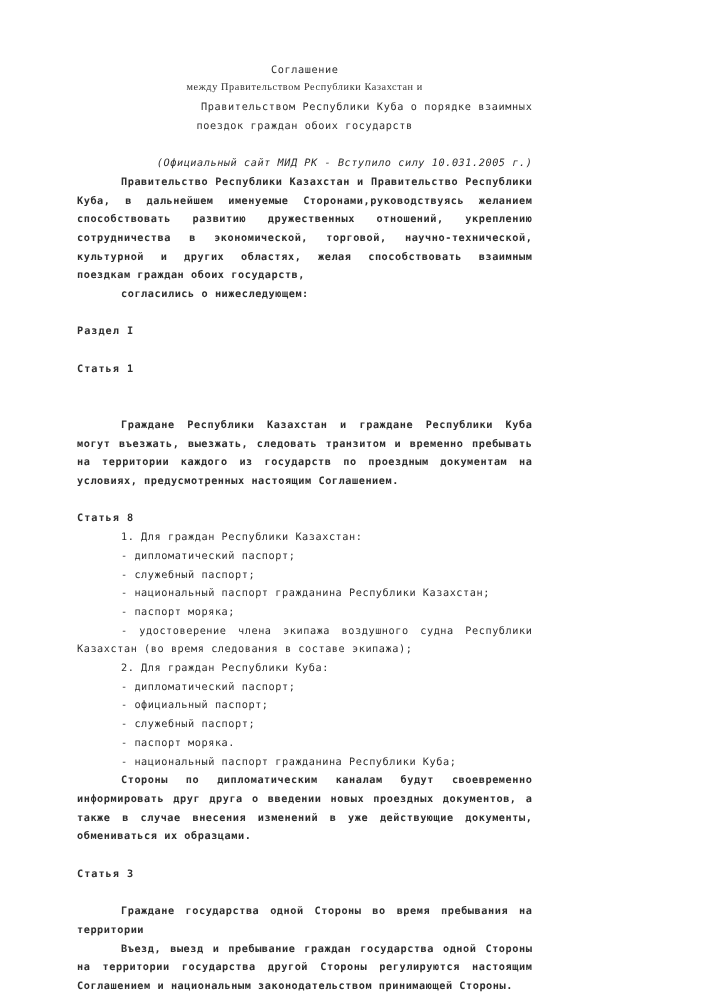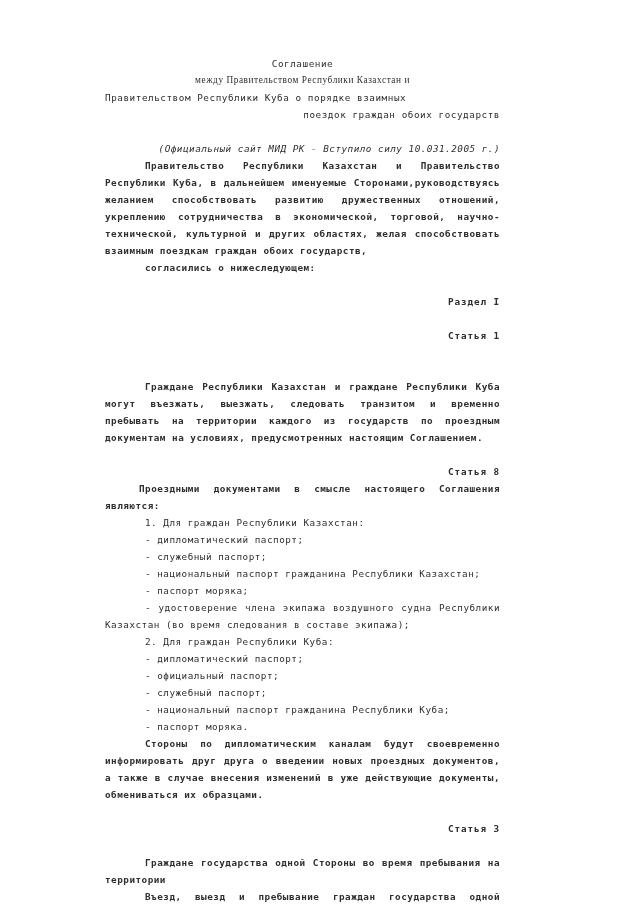--- a/index.html
+++ b/index.html
@@ -13,34 +13,33 @@
     font-family: "DejaVu Sans Mono", "Liberation Mono", monospace;
     color: #2e2e2e;
     overflow: hidden;
   }
   .page {
     position: relative;
     width: 544px;
     height: 905px;
     background: #ffffff;
     box-sizing: border-box;
-    padding: 55px 60px 0 89px;
-    margin-left: 16px;
+    padding: 55px 60px 0 70px;
   }
   .doc-title {
     text-align: center;
     font-size: 9.3px;
     line-height: 17px;
     letter-spacing: 0.55px;
     white-space: nowrap;
   }
   .title-line-1 { text-align: center; }
   .title-line-2 { text-align: center; font-family: Liberation Serif, serif; }
-  .title-line-3 { text-align: left; }
-  .title-line-4 { text-align: right; }
+  .title-line-3 { text-align: right; }
+  .title-line-4 { text-align: center; }
 
   .source-note {
     margin-top: 17px;
     text-align: right;
     font-style: italic;
     font-size: 9.3px;
     line-height: 17px;
     letter-spacing: 0.5px;
   }
 
@@ -51,21 +50,21 @@
     text-align: justify;
     text-justify: inter-word;
     margin: 0;
     font-weight: bold;
   }
   .para-indent { text-indent: 40px; }
   .para-indent-sm { text-indent: 34px; }
 
   .heading {
     font-weight: bold;
-    text-align: right;
+    text-align: left;
     font-size: 9.3px;
     line-height: 17px;
     letter-spacing: 0.9px;
   }
 
   .gap-lg { height: 34px; }
   .gap-md { height: 17px; }
 
   .list-item {
     font-size: 9.3px;
@@ -118,35 +117,34 @@
   <div class="heading">Статья 1</div>
 
   <div class="gap-lg"></div>
 
   <p class="para para-indent">Граждане Республики Казахстан и граждане Республики Куба могут въезжать, выезжать, следовать транзитом и временно пребывать на территории каждого из государств по проездным документам на условиях, предусмотренных настоящим Соглашением.</p>
 
   <div class="gap-md"></div>
 
   <div class="heading">Статья 8</div>
 
-  <p class="para para-indent-sm">Проездными документами в смысле настоящего Соглашения являются:</p>
 
   <p class="numbered">1. Для граждан Республики Казахстан:</p>
   <p class="list-item">- дипломатический паспорт;</p>
   <p class="list-item">- служебный паспорт;</p>
   <p class="list-item">- национальный паспорт гражданина Республики Казахстан;</p>
   <p class="list-item">- паспорт моряка;</p>
   <p class="list-item-flow">- удостоверение члена экипажа воздушного судна Республики Казахстан (во время следования в составе экипажа);</p>
 
   <p class="numbered">2. Для граждан Республики Куба:</p>
   <p class="list-item">- дипломатический паспорт;</p>
   <p class="list-item">- официальный паспорт;</p>
   <p class="list-item">- служебный паспорт;</p>
+  <p class="list-item">- паспорт моряка.</p>
   <p class="list-item">- национальный паспорт гражданина Республики Куба;</p>
-  <p class="list-item">- паспорт моряка.</p>
 
   <p class="para para-indent">Стороны по дипломатическим каналам будут своевременно информировать друг друга о введении новых проездных документов, а также в случае внесения изменений в уже действующие документы, обмениваться их образцами.</p>
 
   <div class="gap-md"></div>
 
   <div class="heading">Статья 3</div>
 
   <div class="gap-md"></div>
 
   <p class="para para-indent">Граждане государства одной Стороны во время пребывания на территории</p>

